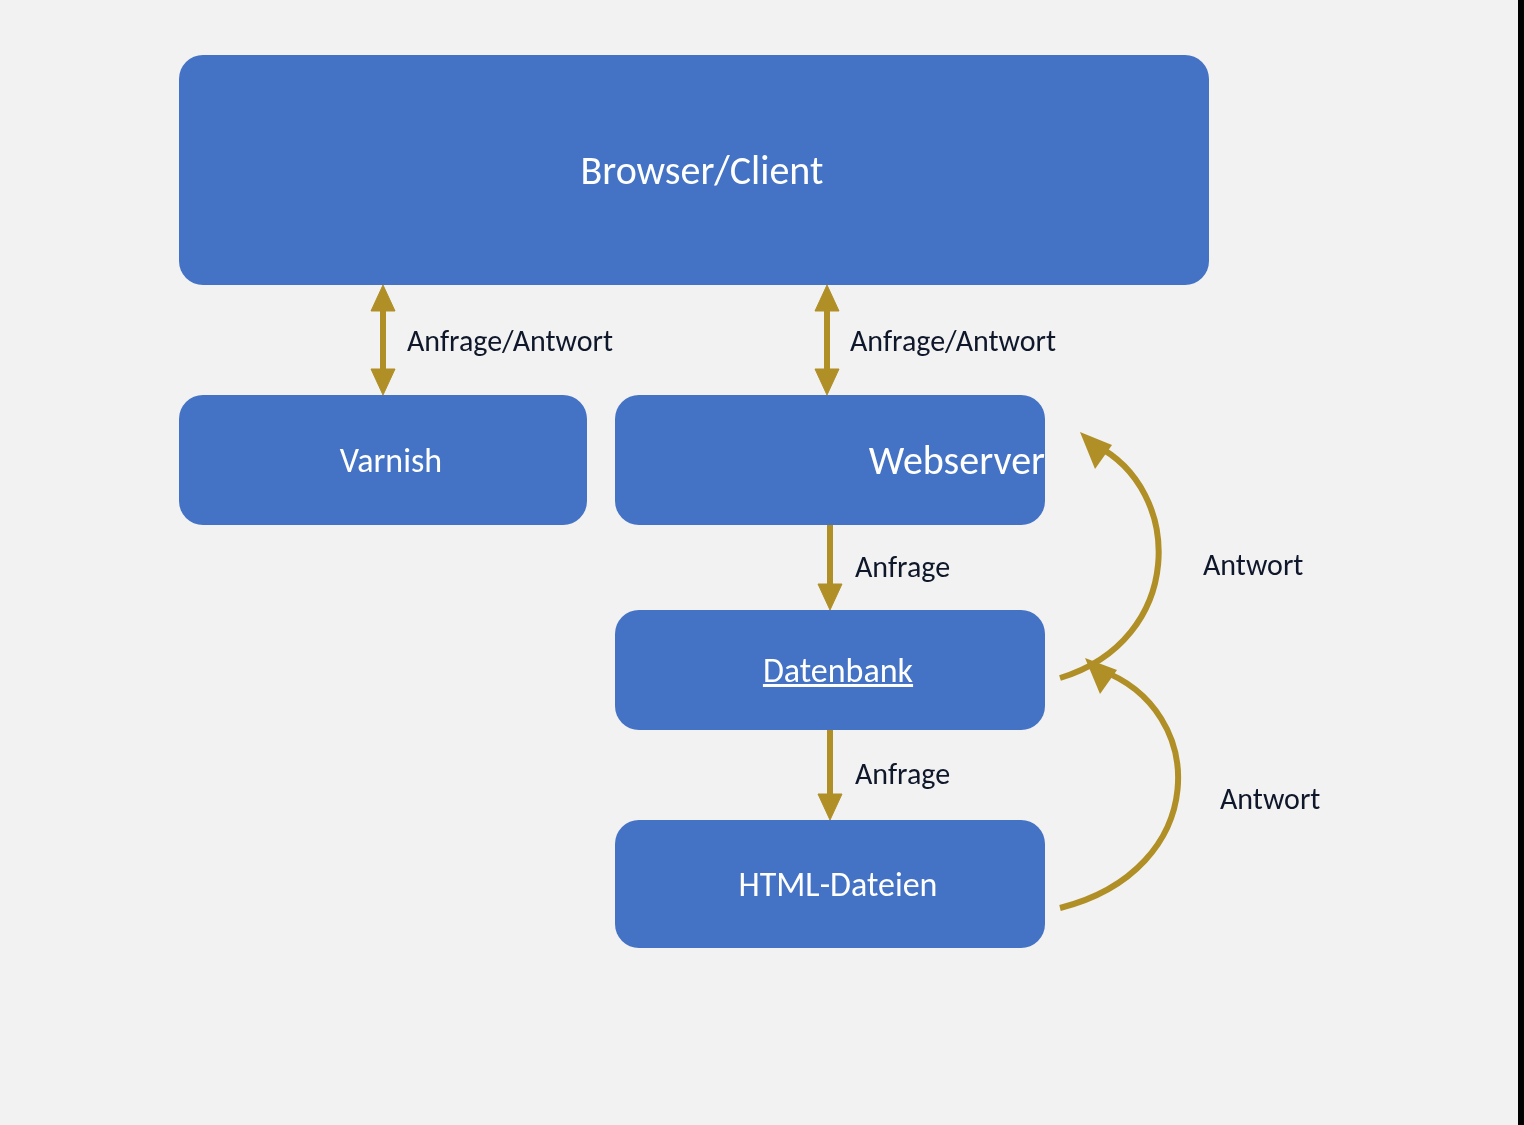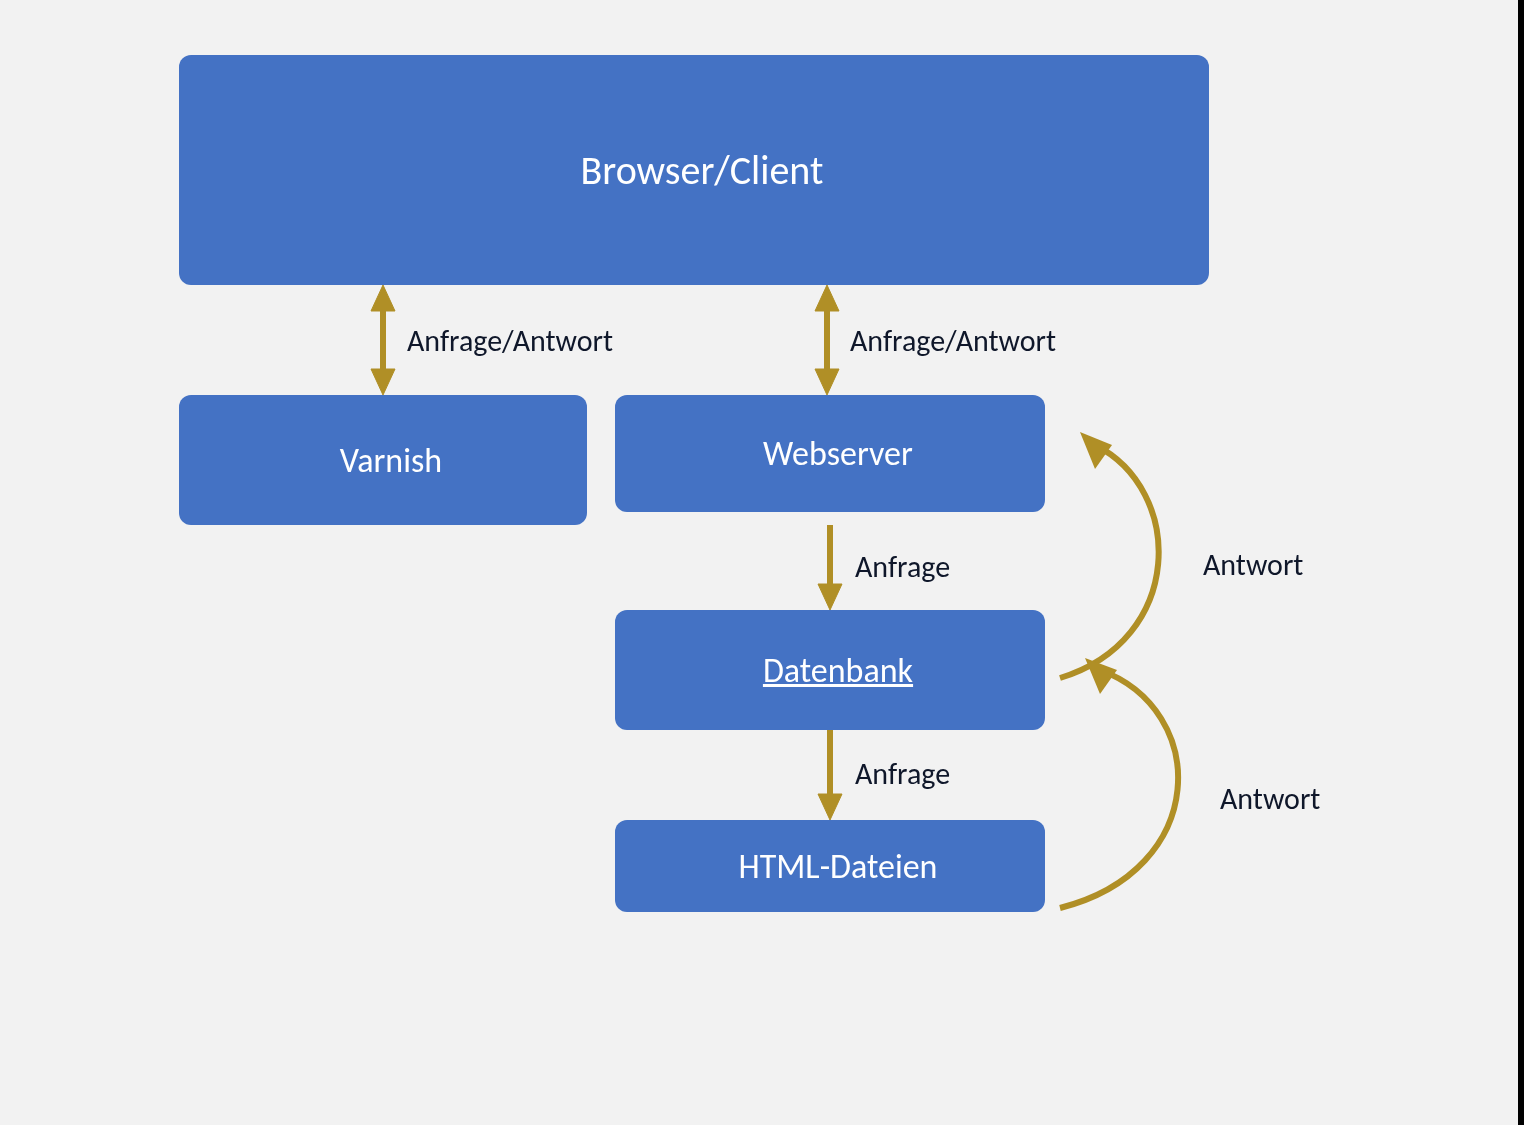--- a/index.html
+++ b/index.html
@@ -17,21 +17,21 @@
     top: 0;
     right: 0;
     width: 6px;
     height: 100%;
     background: #000;
   }
   .node {
     position: absolute;
     background: #4472c4;
     color: #ffffff;
-    border-radius: 12px;
+    border-radius: 24px;
     display: flex;
     align-items: center;
     justify-content: center;
     font-size: 36px;
     font-weight: 400;
     box-sizing: border-box;
     padding-left: 16px;
   }
   .edge-label {
     position: absolute;
@@ -53,29 +53,29 @@
 <body>
 
 <div class="node" style="left:179px; top:55px; width:1030px; height:230px; font-size:40px;">
   <span>Browser/Client</span>
 </div>
 
 <div class="node" style="left:179px; top:395px; width:408px; height:130px; font-size:34px;text-align:right;">
   <span>Varnish</span>
 </div>
 
-<div class="node" style="left:615px; top:395px; width:430px; height:117px; font-size:34px;">
+<div class="node" style="left:615px; top:395px; width:430px; height:130px; font-size:40px;justify-content:flex-end;">
   <span>Webserver</span>
 </div>
 
 <div class="node" style="left:615px; top:610px; width:430px; height:120px; font-size:34px;text-decoration:underline;">
   <span>Datenbank</span>
 </div>
 
-<div class="node" style="left:615px; top:820px; width:430px; height:92px; font-size:34px;">
+<div class="node" style="left:615px; top:820px; width:430px; height:128px; font-size:34px;">
   <span>HTML-Dateien</span>
 </div>
 
 <div class="edge-label" style="left:407px; top:322px;">Anfrage/Antwort</div>
 
 <div class="edge-label" style="left:850px; top:322px;">Anfrage/Antwort</div>
 
 <div class="edge-label" style="left:855px; top:548px;">Anfrage</div>
 
 <div class="edge-label" style="left:855px; top:755px;">Anfrage</div>

